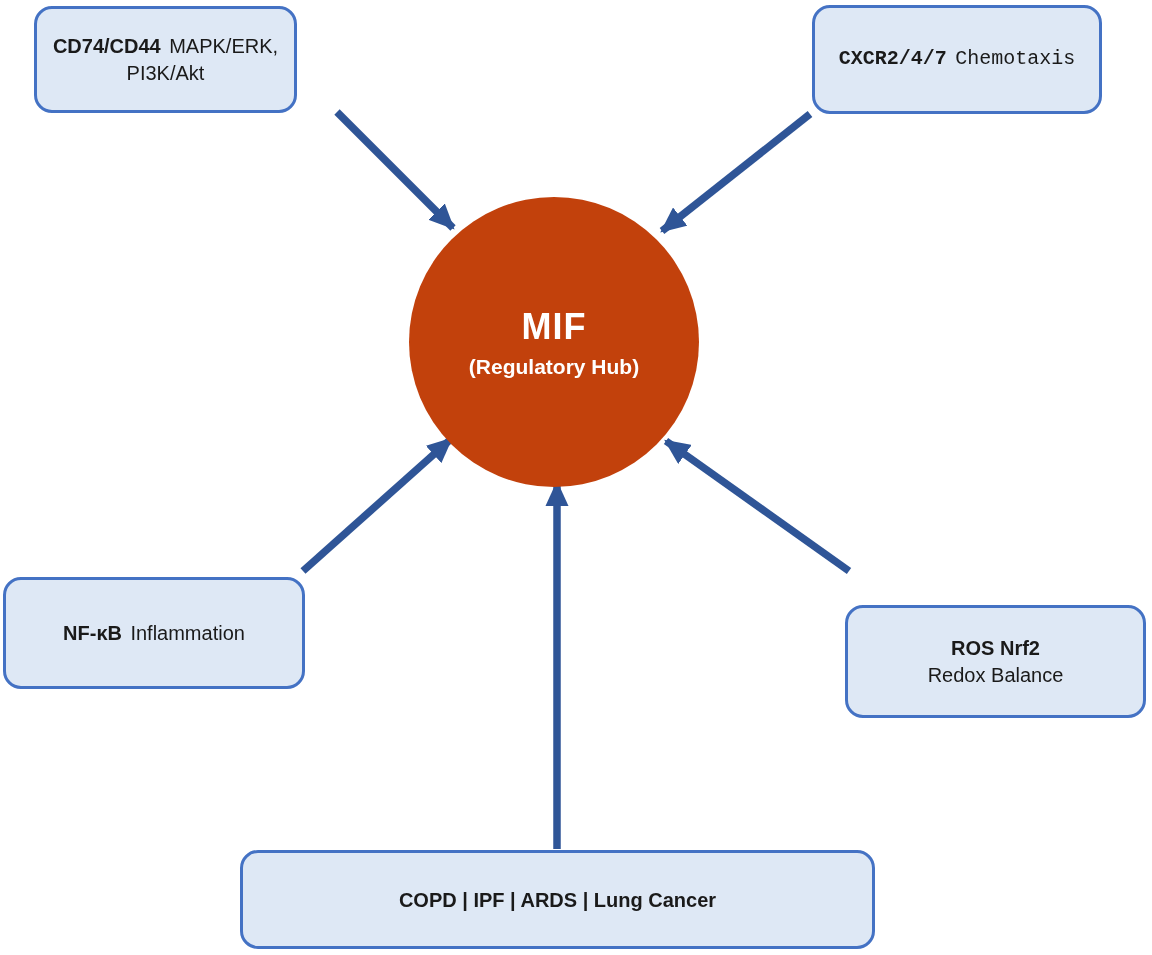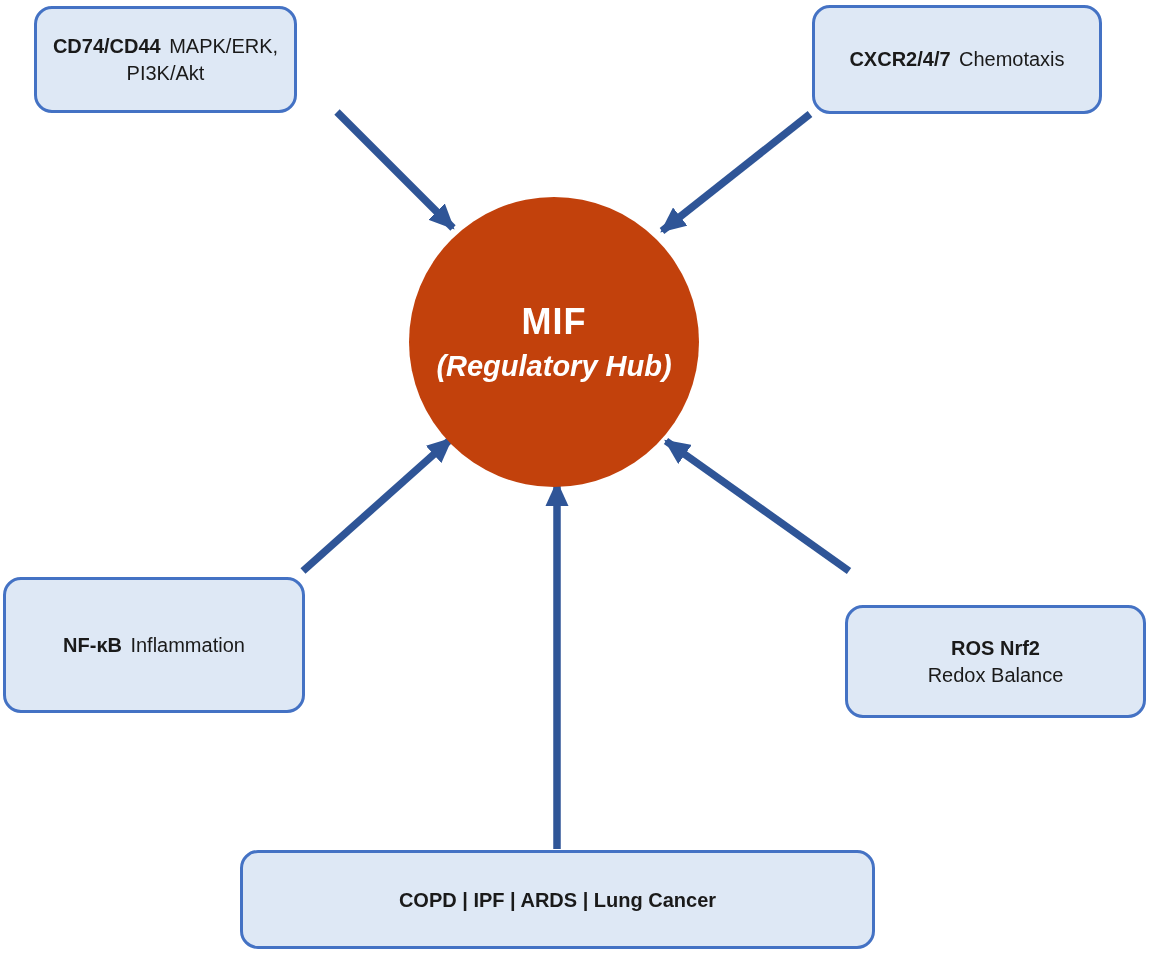--- a/index.html
+++ b/index.html
@@ -36,22 +36,22 @@
     align-items: center;
     justify-content: center;
     text-align: center;
     color: #1a1a1a;
     font-size: 20px;
     line-height: 1.32;
   }
   .node .b { font-weight: 700; }
   .node .sp { margin-left: 0.42em; }
   .box-tl { left: 34px;  top: 6px;   width: 263px; height: 107px; }
-  .box-tr { left: 812px; top: 5px;   width: 290px; height: 109px; }
-  .box-bl { left: 3px;   top: 577px; width: 302px; height: 136px; }
+  .box-tr { left: 812px; top: 5px;   width: 290px; height: 109px; font-family: Liberation Mono, monospace; }
+  .box-bl { left: 3px;   top: 577px; width: 302px; height: 112px; }
   .box-br { left: 845px; top: 577px; width: 301px; height: 113px; margin-top: 28px; }
   .box-bc { left: 240px; top: 850px; width: 635px; height: 99px; font-size: 20px; line-height: 1.3; }
   .hub {
     position: absolute;
     z-index: 2;
     left: 409px;
     top: 197px;
     width: 290px;
     height: 290px;
     border-radius: 50%;
@@ -63,23 +63,22 @@
     color: #ffffff;
     text-align: center;
   }
   .hub-title {
     font-size: 36px;
     font-weight: 700;
     letter-spacing: 1px;
   }
   .hub-subtitle {
     margin-top: 7px;
-    font-size: 29px;
+    font-size: 21px;
     font-weight: 700;
-    font-style: italic;
   }
 </style>
 </head>
 <body>
 
 <div class="stage">
 
   <svg class="arrows-layer" viewBox="0 0 1152 955" xmlns="http://www.w3.org/2000/svg">
     <defs>
       <marker id="ah" markerUnits="strokeWidth" markerWidth="3.4" markerHeight="3.1" refX="3.1" refY="1.55" orient="auto">

